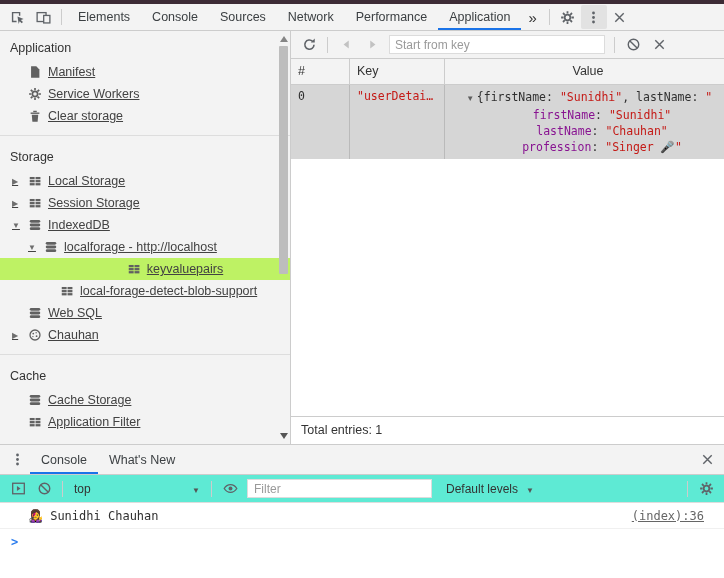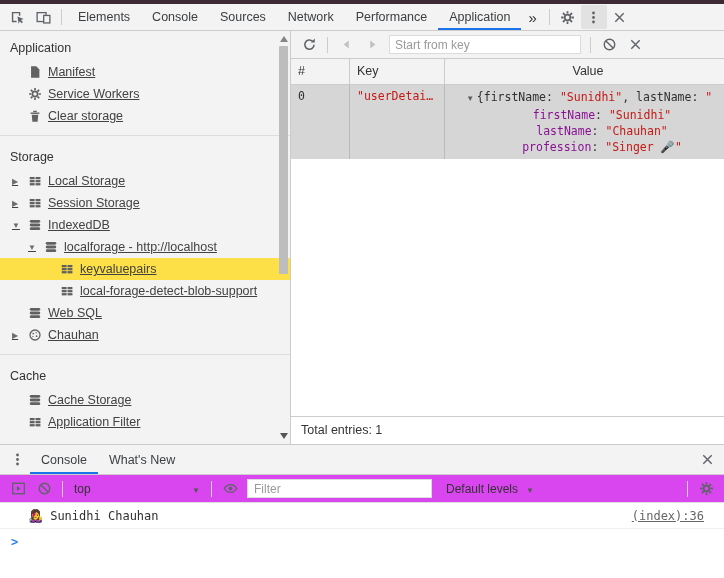--- a/index.html
+++ b/index.html
@@ -30,33 +30,33 @@
   .sidebar { width: 291px; background: #f3f3f3; border-right: 1px solid #ccc; position: relative; padding-top: 4px; flex: 0 0 auto; overflow: hidden; }
   .side-header { height: 26px; line-height: 26px; padding-left: 10px; color: #333; }
   .side-item { height: 22px; display: flex; align-items: center; padding-left: 12px; color: #424242; white-space: nowrap; text-decoration: underline; }
   .side-item .arrow { width: 16px; font-size: 8px; color: #6e6e6e; flex: 0 0 auto; }
   .side-item .arrow.g-tri-right::before { content: "▶"; }
   .side-item .arrow.g-tri-down::before { content: "▼"; }
   .side-item .sicon { width: 14px; height: 14px; margin-right: 6px; color: #616161; flex: 0 0 auto; }
   .side-item .sicon svg { width: 14px; height: 14px; display: block; }
   .side-item.lvl2 { padding-left: 28px; }
   .side-item.lvl3 { padding-left: 44px; }
-  .side-item.selected { background: #fde047; }
+  .side-item.selected { background: #bef264; justify-content: center; }
   .side-sep { border-top: 1px solid #ddd; margin: 8px 0; }
   
   .sb { position: absolute; top: 0; right: 0; bottom: 0; width: 13px; }
   .sb-up, .sb-down { position: absolute; left: 3px; width: 0; height: 0; border-left: 4px solid transparent; border-right: 4px solid transparent; }
   .sb-up { top: 5px; border-bottom: 6px solid #858585; }
   .sb-down { bottom: 5px; border-top: 6px solid #555; }
   .sb-thumb { position: absolute; top: 15px; left: 2px; width: 9px; height: 228px; background: #bdbdbd; border-radius: 1px; }
 
   
   .main { flex: 1; display: flex; flex-direction: column; background: #fff; min-width: 0; }
   .idb-toolbar { height: 28px; background: #f3f3f3; border-bottom: 1px solid #ccc; display: flex; align-items: center; padding: 0 5px; flex: 0 0 auto; }
-  .idb-toolbar input { width: 192px; height: 19px; border: 1px solid #dcdcdc; background: #fff; padding: 0 5px; font: 12px "Liberation Sans", sans-serif; color: #333; margin: 0 4px; }
+  .idb-toolbar input { width: 216px; height: 19px; border: 1px solid #dcdcdc; background: #fff; padding: 0 5px; font: 12px "Liberation Sans", sans-serif; color: #333; margin: 0 4px; }
   .idb-toolbar input::placeholder, .con-toolbar input::placeholder { color: #9a9a9a; }
   .disabled-ic { color: #c2c2c2; }
   .dg-head { height: 26px; background: #f3f3f3; border-bottom: 1px solid #ccc; display: flex; flex: 0 0 auto; line-height: 25px; color: #333; }
   .dg-head > div { padding-left: 7px; border-right: 1px solid #ccc; }
   .col-num { width: 59px; flex: 0 0 auto; }
   .col-key { width: 95px; flex: 0 0 auto; }
   .col-val { flex: 1; min-width: 0; border-right: none !important; text-align: center; }
   .dg-row { display: flex; background: #d6d6d6; flex: 0 0 auto; font-family: "DejaVu Sans Mono", monospace; font-size: 11.5px; }
   .dg-row > div { padding: 4px 0 4px 7px; border-right: 1px solid rgba(0,0,0,.13); }
   .cell-num { color: #303030; }
@@ -69,21 +69,21 @@
   .str { color: #c41a16; }
   .pname { color: #881391; }
   .pname::after { content: ": "; color: #303030; white-space: pre; }
   .dg-filler { flex: 1; background: #fff; }
   .idb-status { height: 28px; border-top: 1px solid #ccc; line-height: 27px; padding-left: 10px; color: #333; flex: 0 0 auto; }
 
   
   .drawer { height: 134px; border-top: 1px solid #ccc; display: flex; flex-direction: column; flex: 0 0 auto; background: #fff; }
   .drawer-tabs { height: 30px; background: #f3f3f3; border-bottom: 1px solid #ccc; display: flex; align-items: center; padding: 0 4px; flex: 0 0 auto; }
   .drawer-tabs .tab { height: 29px; }
-  .con-toolbar { height: 28px; background: #d946ef; border-bottom: 1px solid #ddd; display: flex; align-items: center; padding: 0 5px; flex: 0 0 auto; font-size: 12px; }
+  .con-toolbar { height: 28px; background: #5eead4; border-bottom: 1px solid #ddd; display: flex; align-items: center; padding: 0 5px; flex: 0 0 auto; font-size: 12px; }
   .dropdown { display: flex; align-items: center; color: #333; padding: 0 6px; }
   .dropdown .caret { margin-left: 8px; }
   .caret::before { content: "▼"; font-size: 8px; color: #555; }
   .dd-context { width: 138px; justify-content: space-between; }
   .con-toolbar input { width: 185px; height: 19px; border: 1px solid #dcdcdc; background: #fff; padding: 0 6px; font: 12px "Liberation Sans", sans-serif; color: #333; margin: 0 8px 0 4px; }
   .log-row { height: 26px; border-bottom: 1px solid #f0f0f0; display: flex; align-items: center; padding: 0 20px 0 28px; font-family: "DejaVu Sans Mono", monospace; font-size: 12px; color: #303030; flex: 0 0 auto; }
   .log-src { margin-left: auto; color: #666; text-decoration: underline; }
   .prompt-row { padding: 6px 0 0 11px; flex: 1; }
   .prompt { color: #2a7cee; font-weight: bold; font-family: "DejaVu Sans Mono", monospace; font-size: 12px; }
   .prompt::before { content: ">"; }

